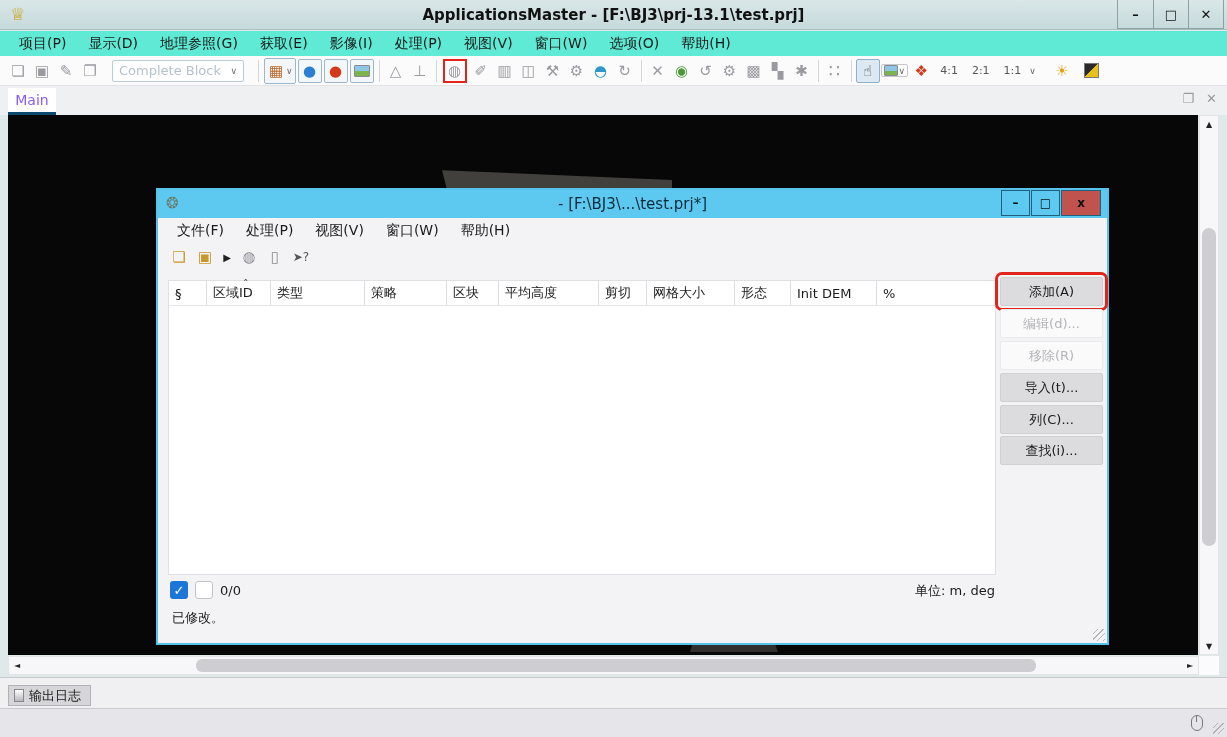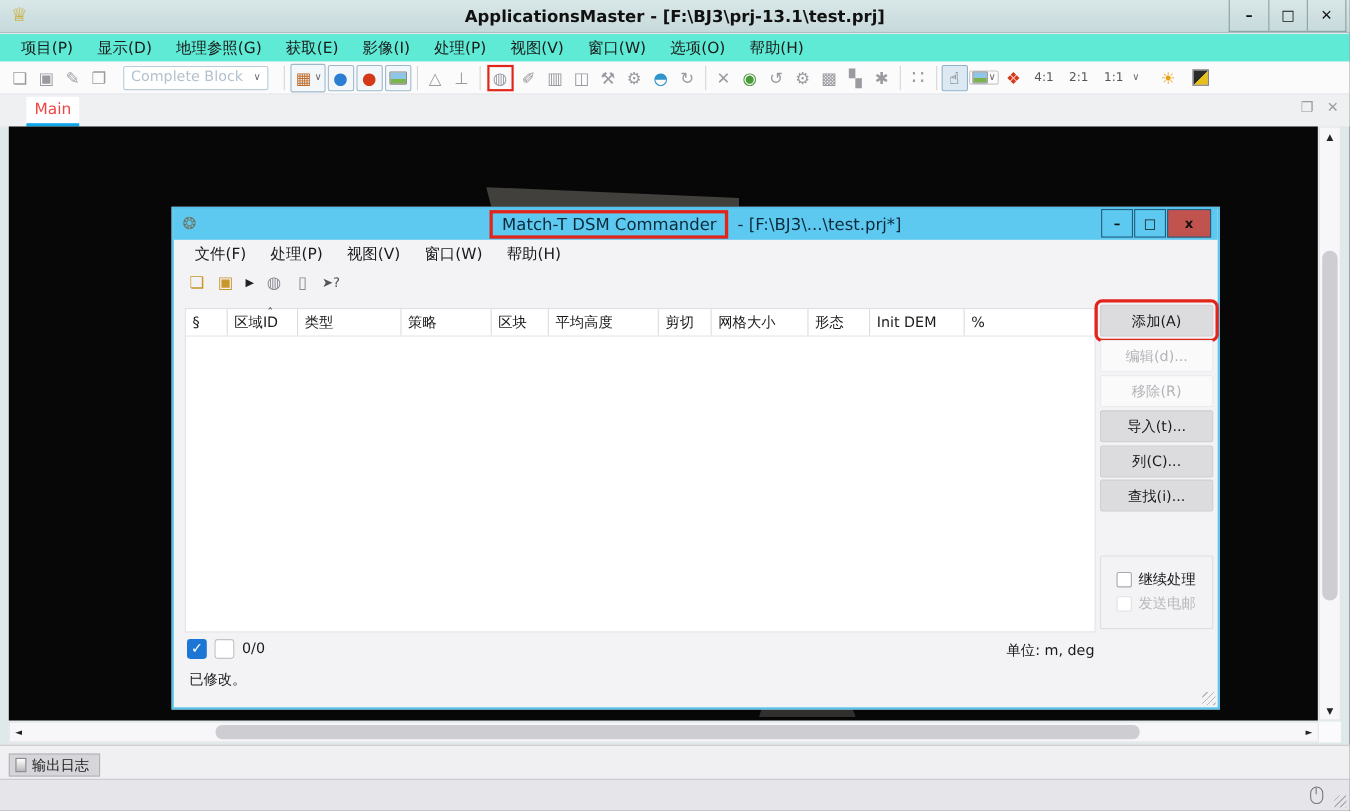--- a/index.html
+++ b/index.html
@@ -48,23 +48,23 @@
   .combo { width:132px; height:22px; background:#fff; border:1px solid #b9cdda;
     border-radius:2px; display:flex; align-items:center; padding:0 6px; margin:0 10px;
     font-size:13px; color:#b4c2ce; flex:none; }
   .combo .grow { flex:1; }
   .zoomlbl { font-size:11px; font-weight:normal; color:#55555a; margin:0 7px; flex:none; }
   .pressed { background:#dde9f2; border:1px solid #8fb2cc; border-radius:2px; color:#444; }
   .ann-icon { border:2px solid #e1251b; padding:1px; margin:0 2px; }
   
   .tabrow { position:absolute; left:0; top:86px; width:1227px; height:29px;
     background:#eef0f2; }
-  .tab { position:absolute; left:24px; top:2px; width:48px; height:27px; background:#fff;
-    color:#ef4444; font-size:14px; display:flex; align-items:center; justify-content:center;
-    border-bottom:3px solid #0ea5e9; }
+  .tab { position:absolute; left:8px; top:2px; width:48px; height:27px; background:#fff;
+    color:#8b5cf6; font-size:14px; display:flex; align-items:center; justify-content:center;
+    border-bottom:3px solid #0c4a6e; }
   .tabrow-icons { position:absolute; right:10px; top:5px; display:flex; gap:12px;
     color:#9a9aa0; font-size:13px; }
   
   .canvas { position:absolute; left:8px; top:115px; width:1190px; height:540px;
     background:#070707; }
   .sliver1 { position:absolute; left:434px; top:52px; width:230px; height:21px;
     background:#4c4a46; opacity:.85;
     clip-path:polygon(0 15%, 100% 62%, 100% 100%, 2% 100%); }
   .sliver2 { position:absolute; left:682px; top:513px; width:88px; height:24px;
     background:#3c3a38; opacity:.8;
@@ -259,21 +259,20 @@
   <div class="harrow" style="left:0">◄</div>
   <div class="hthumb"></div>
   <div class="harrow" style="right:0">►</div>
 </div>
 <div class="scorner"></div>
 
 <div class="dialog">
   <div class="dlg-title">
     <span class="dlg-icon">❂</span>
     <div class="dlg-title-center">
-      <span class="ann-title">Match-T DSM Commander</span>
       <span>- [F:\BJ3\...\test.prj*]</span>
     </div>
     <div class="dlg-btns">
       <div class="dwbtn">–</div>
       <div class="dwbtn">□</div>
       <div class="dwbtn close">x</div>
     </div>
   </div>
 
   <div class="dlg-menubar">
@@ -313,30 +312,20 @@
     <div class="tbody"></div>
   </div>
 
   <div class="dbtn ann-btn" style="top:87px">添加(A)</div>
   <div class="dbtn disabled" style="top:119px">编辑(d)...</div>
   <div class="dbtn disabled" style="top:151px">移除(R)</div>
   <div class="dbtn" style="top:183px">导入(t)...</div>
   <div class="dbtn" style="top:215px">列(C)...</div>
   <div class="dbtn" style="top:246px">查找(i)...</div>
 
-  <div class="groupbox">
-    <div class="cbrow">
-      <span class="cbox"></span>
-      <span>继续处理</span>
-    </div>
-    <div class="cbrow disabled">
-      <span class="cbox"></span>
-      <span>发送电邮</span>
-    </div>
-  </div>
 
   <div class="dlg-bottom">
     <span class="cb-on">
         <span>✓</span>
       </span>
     <span class="cb-off"></span>
     <span>0/0</span>
   </div>
   <div class="units">单位: m, deg</div>
   <div class="dlg-status">已修改。</div>

